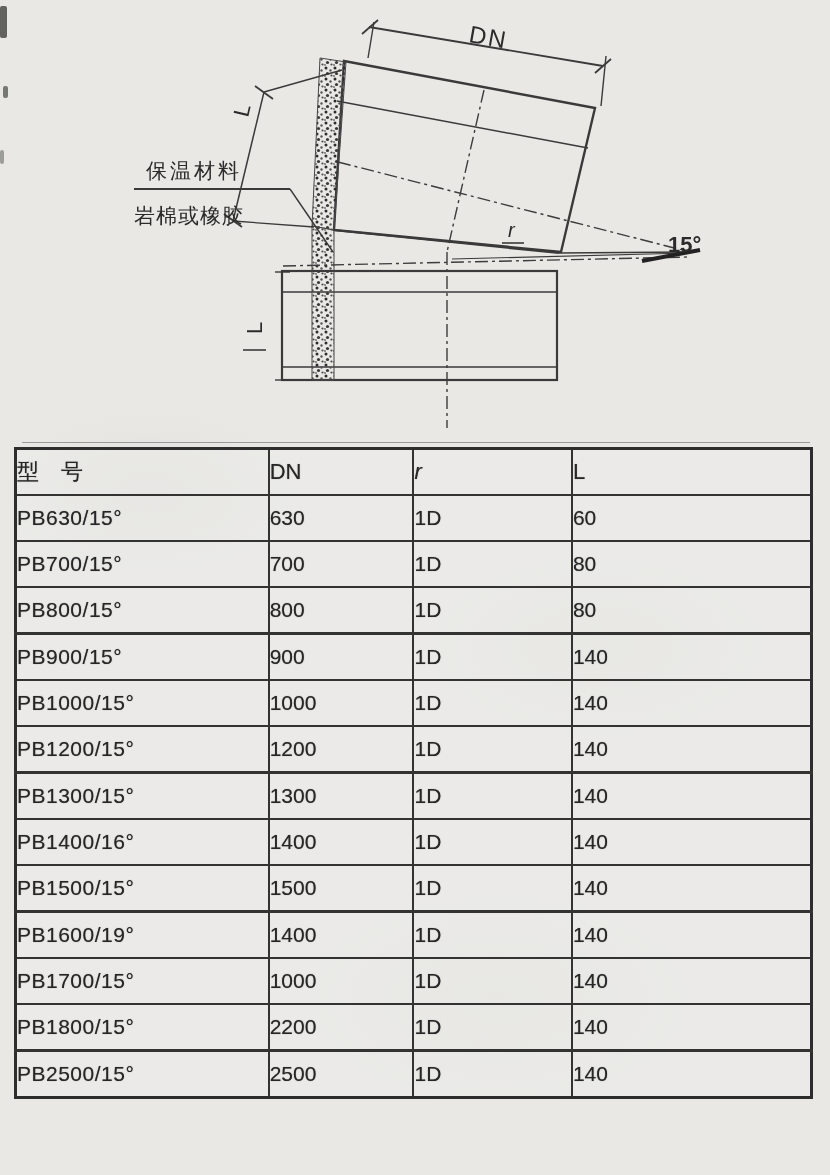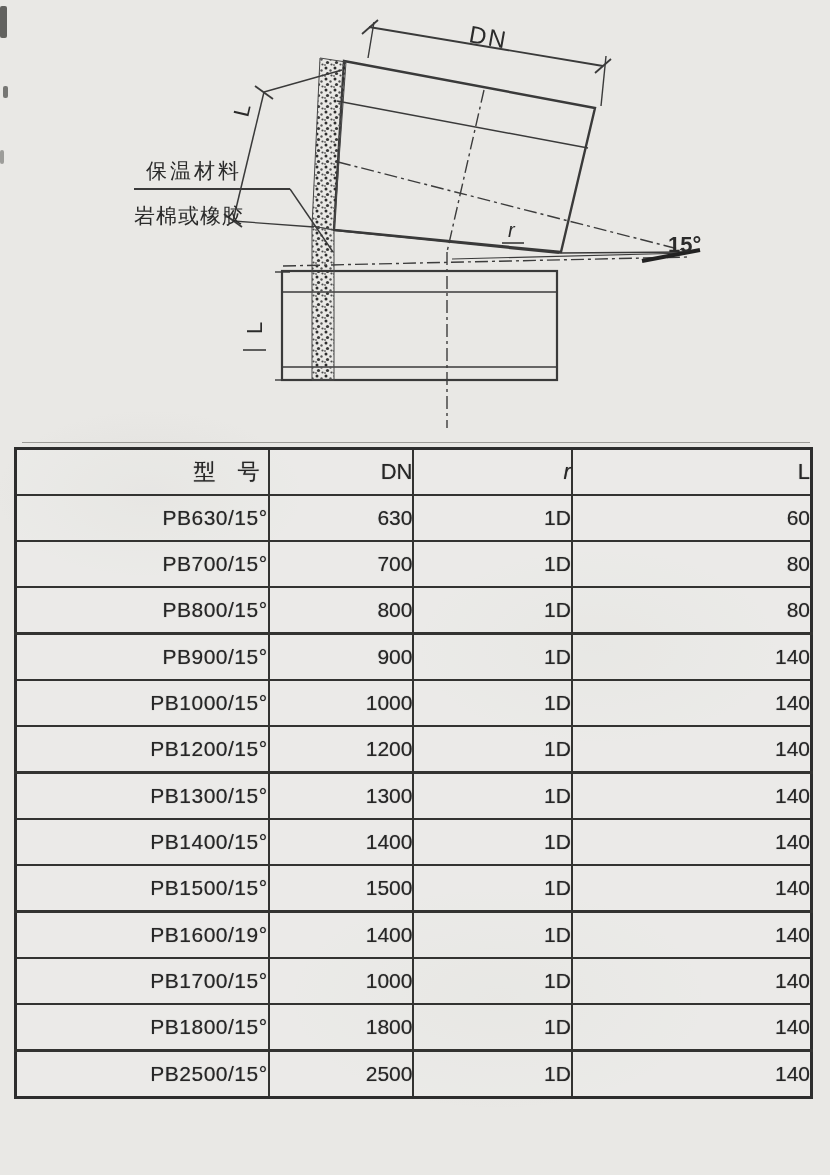--- a/index.html
+++ b/index.html
@@ -23,21 +23,21 @@
 
   table.spec{
     position:absolute; left:14px; top:447px; width:799px;
     border-collapse:collapse; table-layout:fixed;
     border:3px solid #2d2d2d;
     background:rgba(238,237,234,.45);
     color:#262626;
   }
   table.spec th, table.spec td{
     border:2px solid #333331;
-    height:44px; text-align:right; vertical-align:middle;
+    height:44px; text-align:left; vertical-align:middle;
     font-size:21px; font-weight:normal;
     text-shadow:0 0 1px rgba(40,40,40,.55);
     padding:0;
   }
   table.spec th{ font-size:22px; }
   th.model-h{ letter-spacing:8px; }
   td.model-cell{ font-size:21px; letter-spacing:.5px; }
   table.spec tbody tr:nth-child(3n) td{ border-bottom-width:3px; } 
 </style>
 </head>
@@ -186,21 +186,21 @@
           <td class="r-cell">1D</td>
           <td class="l-cell">140</td>
         </tr>
         <tr>
           <td class="model-cell">PB1300/15°</td>
           <td class="dn-cell">1300</td>
           <td class="r-cell">1D</td>
           <td class="l-cell">140</td>
         </tr>
         <tr>
-          <td class="model-cell">PB1400/15°</td>
+          <td class="model-cell">PB1400/16°</td>
           <td class="dn-cell">1400</td>
           <td class="r-cell">1D</td>
           <td class="l-cell">140</td>
         </tr>
         <tr>
           <td class="model-cell">PB1500/15°</td>
           <td class="dn-cell">1500</td>
           <td class="r-cell">1D</td>
           <td class="l-cell">140</td>
         </tr>
@@ -211,21 +211,21 @@
           <td class="l-cell">140</td>
         </tr>
         <tr>
           <td class="model-cell">PB1700/15°</td>
           <td class="dn-cell">1000</td>
           <td class="r-cell">1D</td>
           <td class="l-cell">140</td>
         </tr>
         <tr>
           <td class="model-cell">PB1800/15°</td>
-          <td class="dn-cell">1800</td>
+          <td class="dn-cell">2200</td>
           <td class="r-cell">1D</td>
           <td class="l-cell">140</td>
         </tr>
         <tr>
           <td class="model-cell">PB2500/15°</td>
           <td class="dn-cell">2500</td>
           <td class="r-cell">1D</td>
           <td class="l-cell">140</td>
         </tr>
       </tbody>

